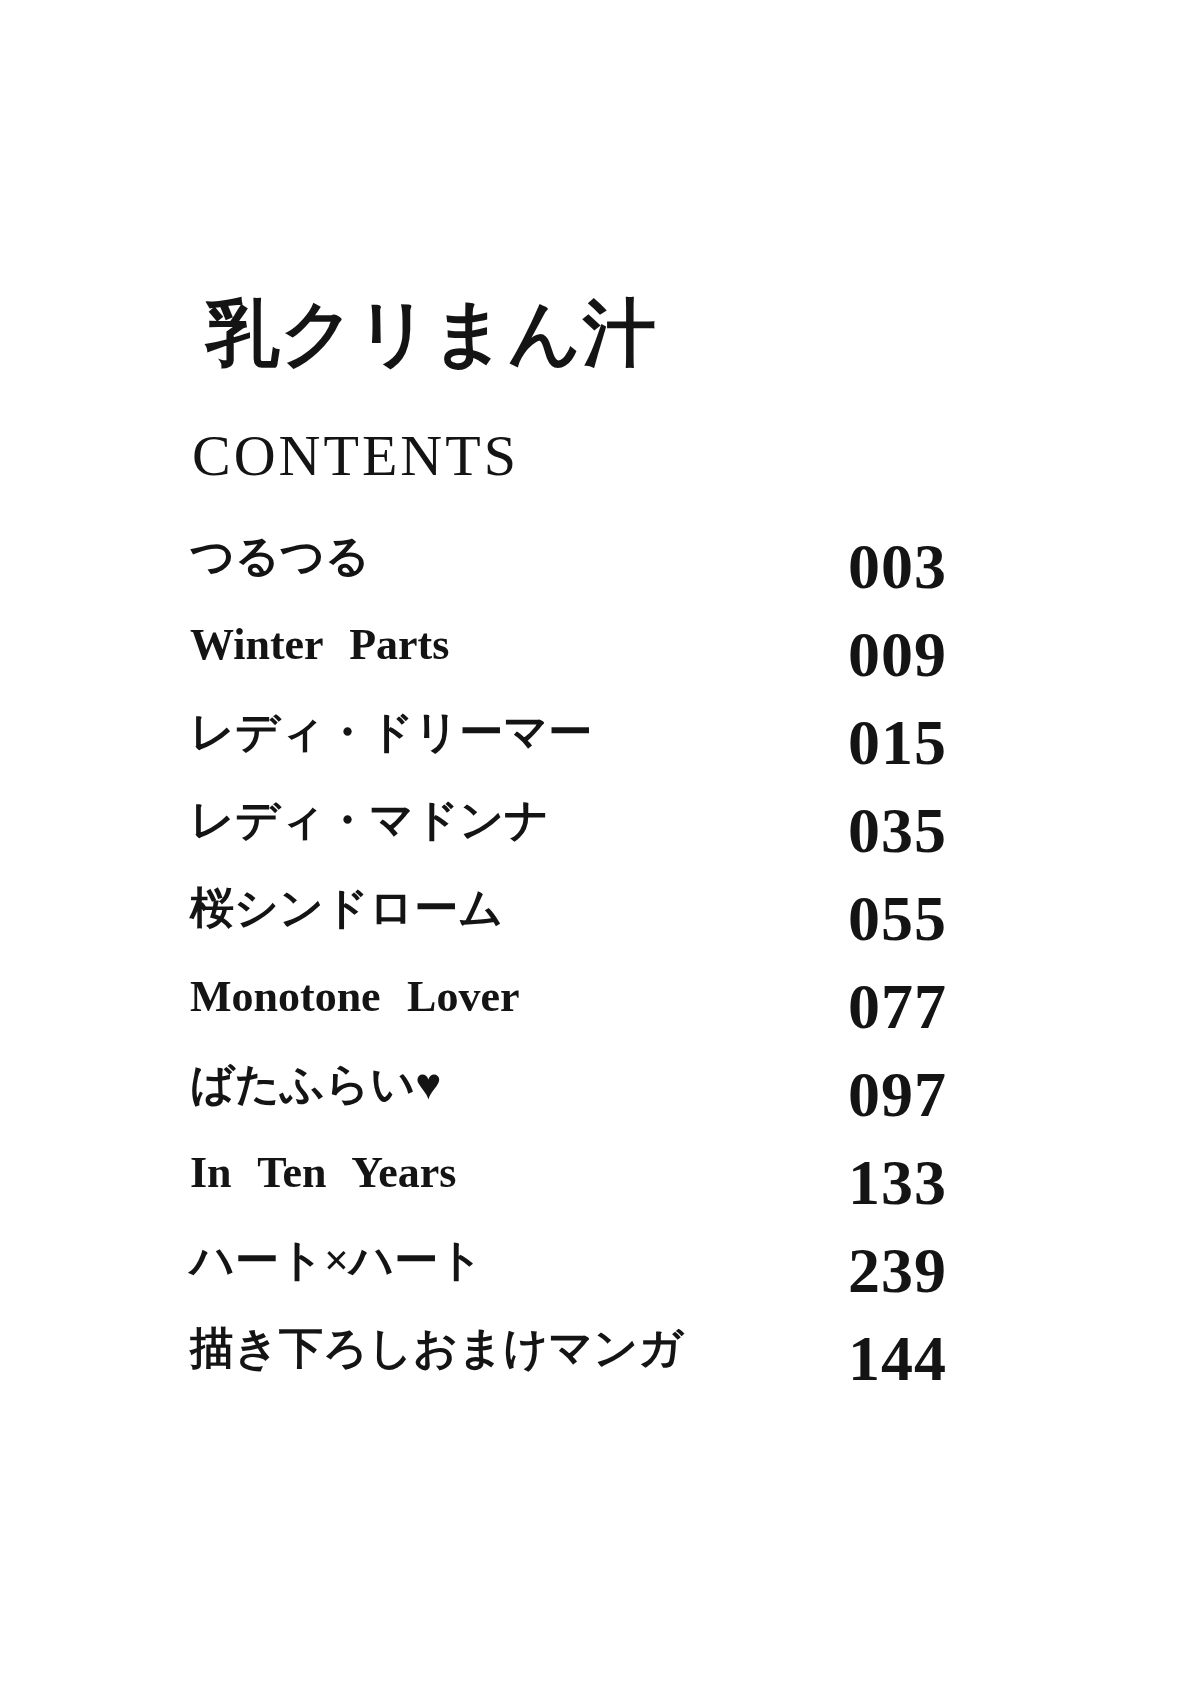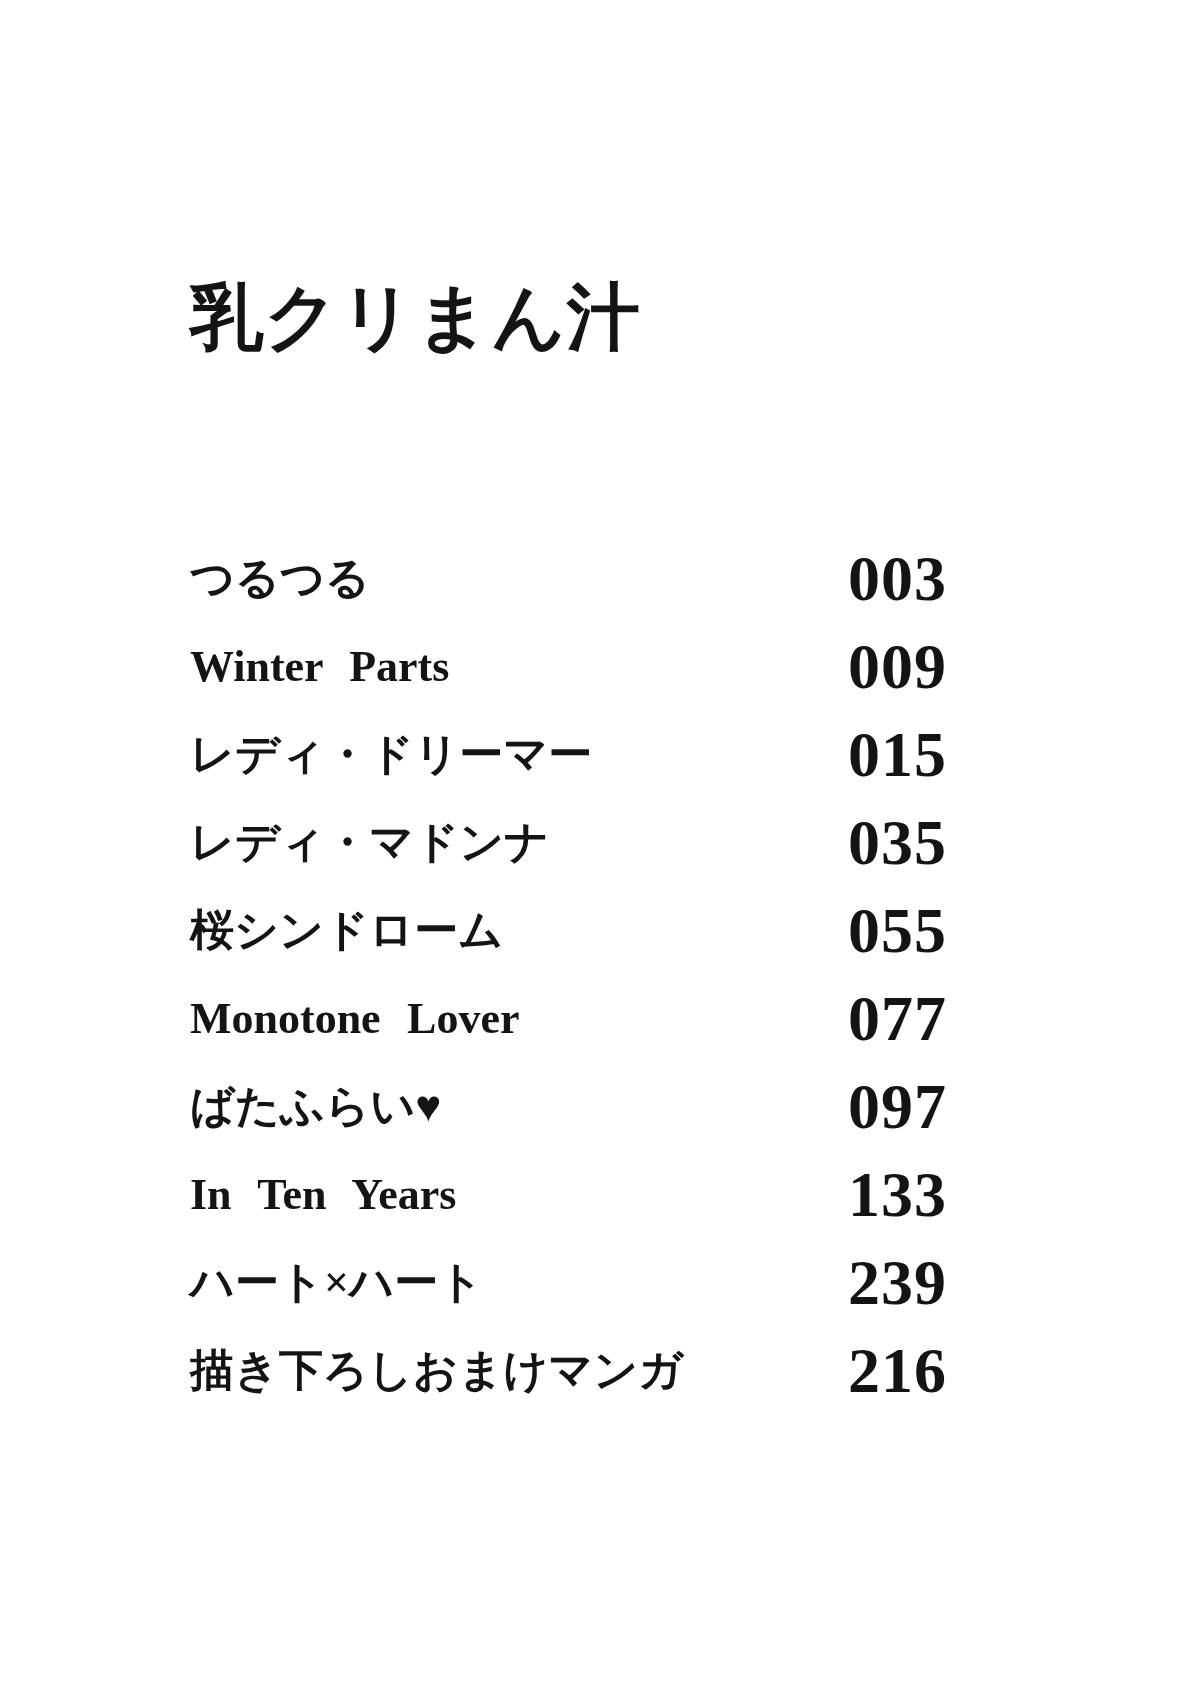--- a/index.html
+++ b/index.html
@@ -22,42 +22,41 @@
   }
   .book-title {
     position: absolute;
     left: 190px;
     top: 278px;
     font-size: 73px;
     font-weight: 700;
     line-height: 1.1;
     letter-spacing: 1px;
     white-space: nowrap;
-    margin: 0;
+    margin: 16px;
   }
   .contents-heading {
     position: absolute;
     left: 192px;
     top: 424px;
     font-size: 58px;
     font-weight: 500;
     line-height: 1.1;
     letter-spacing: 3px;
     white-space: nowrap;
   }
   .toc {
     position: absolute;
     left: 190px;
     top: 535px;
     width: 757px;
   }
   .toc-row {
     height: 88px;
     display: flex;
-    align-items: center;
     justify-content: space-between;
   }
   .toc-label {
     font-size: 44px;
     font-weight: 700;
     line-height: 1;
     letter-spacing: 0px;
     word-spacing: 0.35em;
     white-space: nowrap;
   }
@@ -68,20 +67,21 @@
     letter-spacing: 1px;
   }
 </style>
 </head>
 <body>
 
 <div class="page">
 
   <h1 class="book-title">乳クリまん汁</h1>
 
+  <div class="contents-heading">CONTENTS</div>
 
   <div class="toc">
   <div class="toc-row">
     <span class="toc-label">つるつる</span>
     <span class="toc-page-num">003</span>
   </div>
 
   <div class="toc-row">
     <span class="toc-label">Winter Parts</span>
     <span class="toc-page-num">009</span>
@@ -118,17 +118,17 @@
   </div>
 
   <div class="toc-row">
     <span class="toc-label">ハート×ハート</span>
     <span class="toc-page-num">239</span>
   </div>
 
 
   <div class="toc-row">
     <span class="toc-label">描き下ろしおまけマンガ</span>
-    <span class="toc-page-num">216</span>
+    <span class="toc-page-num">144</span>
   </div>
 </div>
 
 </div>
 
 </body></html>

